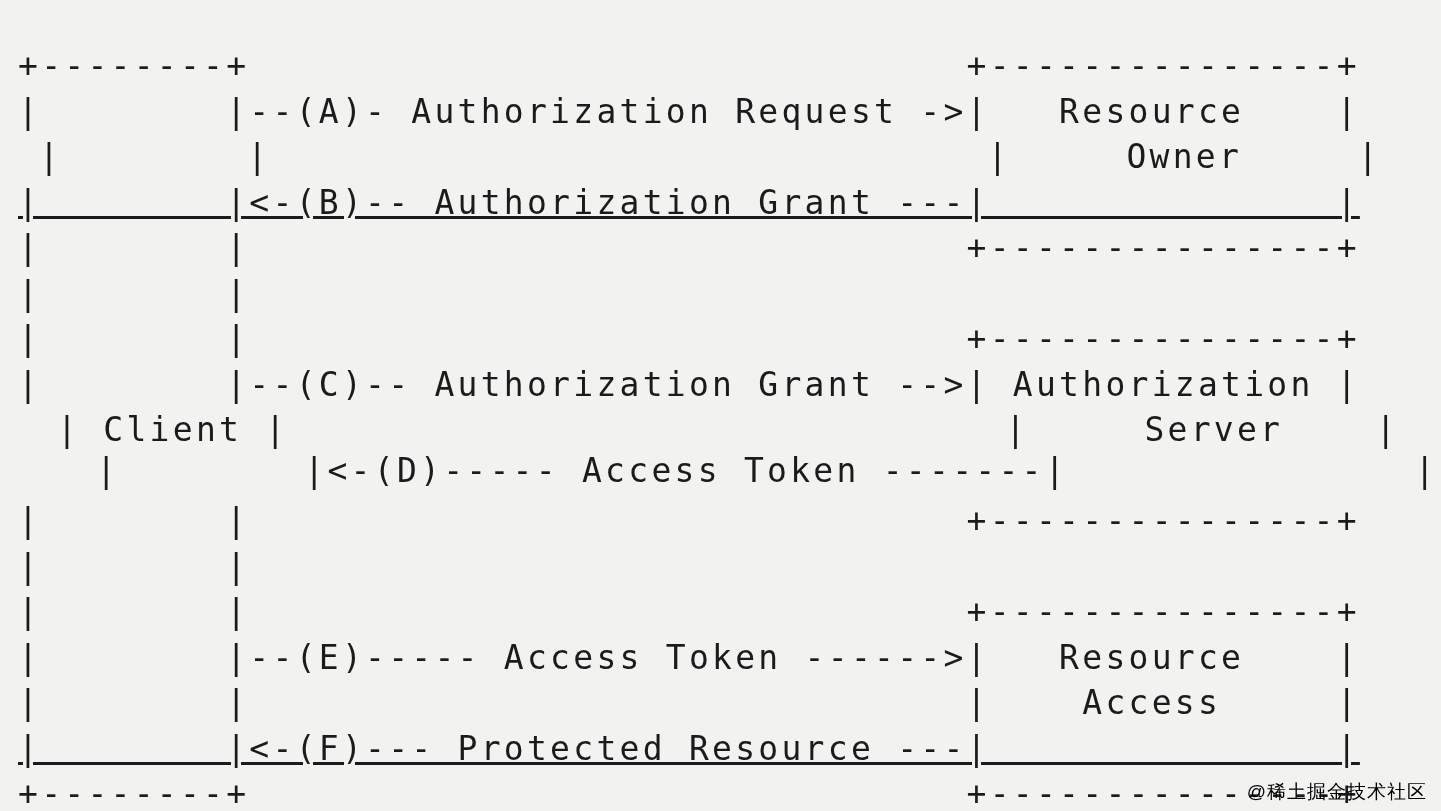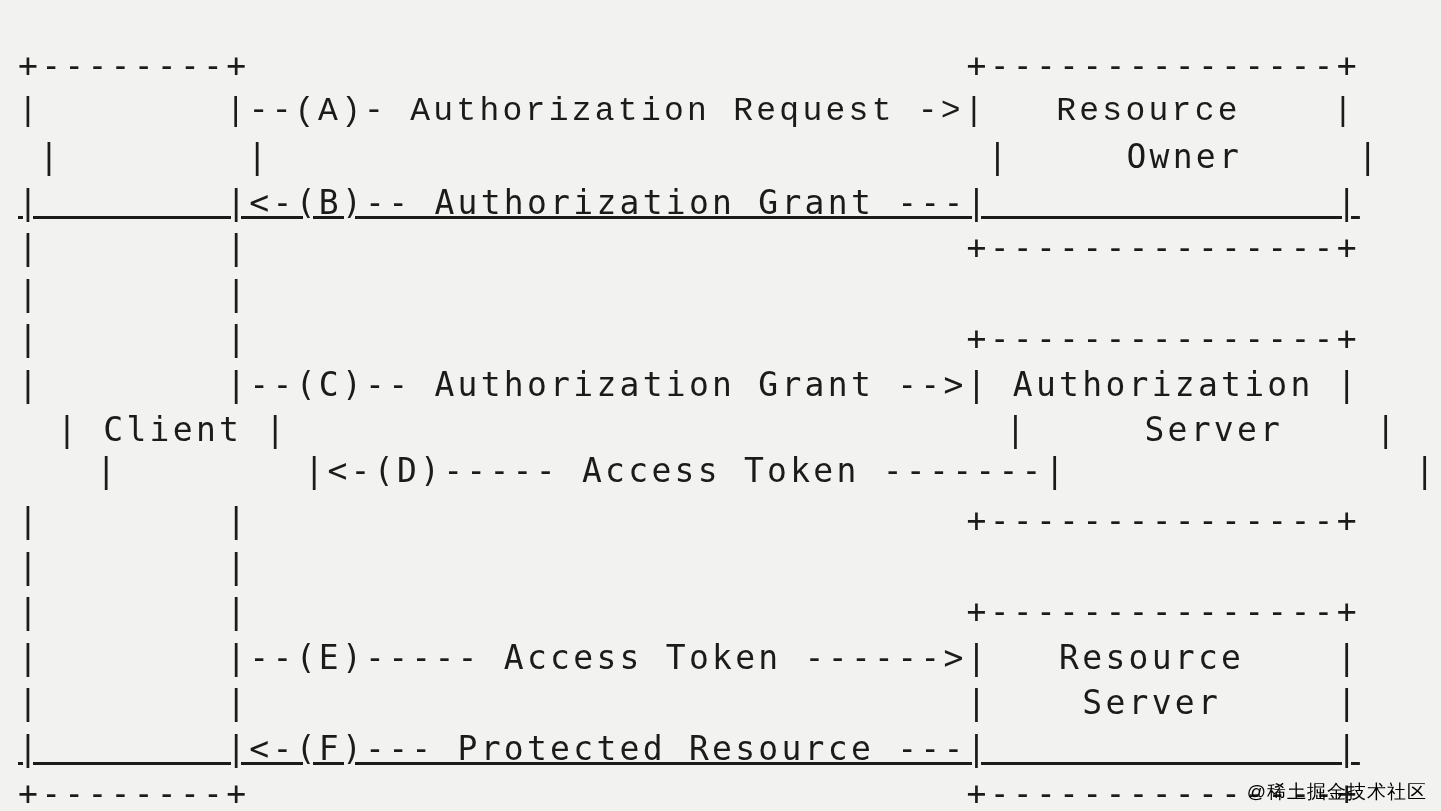--- a/index.html
+++ b/index.html
@@ -72,32 +72,32 @@
     user-select: none;
     margin-left: 20px;
   }
 </style>
 </head>
 <body>
 
 <div id="ascii-diagram">
 
   <pre class="ascii-row r0" style="letter-spacing: 3.268px;">+--------+                               +---------------+</pre>
-  <pre class="ascii-row r1" style="letter-spacing: 3.268px; font-family: Liberation Mono, monospace;">|        |--(A)- Authorization Request -&gt;|   Resource    |</pre>
+  <pre class="ascii-row r1" style="letter-spacing: 3.268px;">|        |--(A)- Authorization Request -&gt;|   Resource    |</pre>
   <pre class="ascii-row r2" style="letter-spacing: 3.268px; margin-left: 21px;">|        |                               |     Owner     |</pre>
   <pre class="ascii-row r3" style="letter-spacing: 3.268px;">|        |&lt;-(B)-- Authorization Grant ---|               |</pre>
   <pre class="ascii-row r4" style="letter-spacing: 3.268px;">|        |                               +---------------+</pre>
   <pre class="ascii-row r5" style="letter-spacing: 3.268px;">|        |</pre>
   <pre class="ascii-row r6" style="letter-spacing: 3.268px;">|        |                               +---------------+</pre>
   <pre class="ascii-row r7" style="letter-spacing: 3.268px;">|        |--(C)-- Authorization Grant --&gt;| Authorization |</pre>
   <pre class="ascii-row r8" style="letter-spacing: 3.268px;">| Client |                               |     Server    |</pre>
   <pre class="ascii-row r9" style="letter-spacing: 3.268px;">|        |&lt;-(D)----- Access Token -------|               |</pre>
   <pre class="ascii-row r10" style="letter-spacing: 3.268px;">|        |                               +---------------+</pre>
   <pre class="ascii-row r11" style="letter-spacing: 3.268px;">|        |</pre>
   <pre class="ascii-row r12" style="letter-spacing: 3.268px;">|        |                               +---------------+</pre>
   <pre class="ascii-row r13" style="letter-spacing: 3.268px;">|        |--(E)----- Access Token ------&gt;|   Resource    |</pre>
-  <pre class="ascii-row r14" style="letter-spacing: 3.268px;">|        |                               |    Server     |</pre>
+  <pre class="ascii-row r14" style="letter-spacing: 3.268px;">|        |                               |    Access     |</pre>
   <pre class="ascii-row r15" style="letter-spacing: 3.268px;">|        |&lt;-(F)--- Protected Resource ---|               |</pre>
   <pre class="ascii-row r16" style="letter-spacing: 3.268px;">+--------+                               +---------------+</pre>
 
 </div>
 
 <div id="watermark">@稀土掘金技术社区</div>
 
 </body></html>

